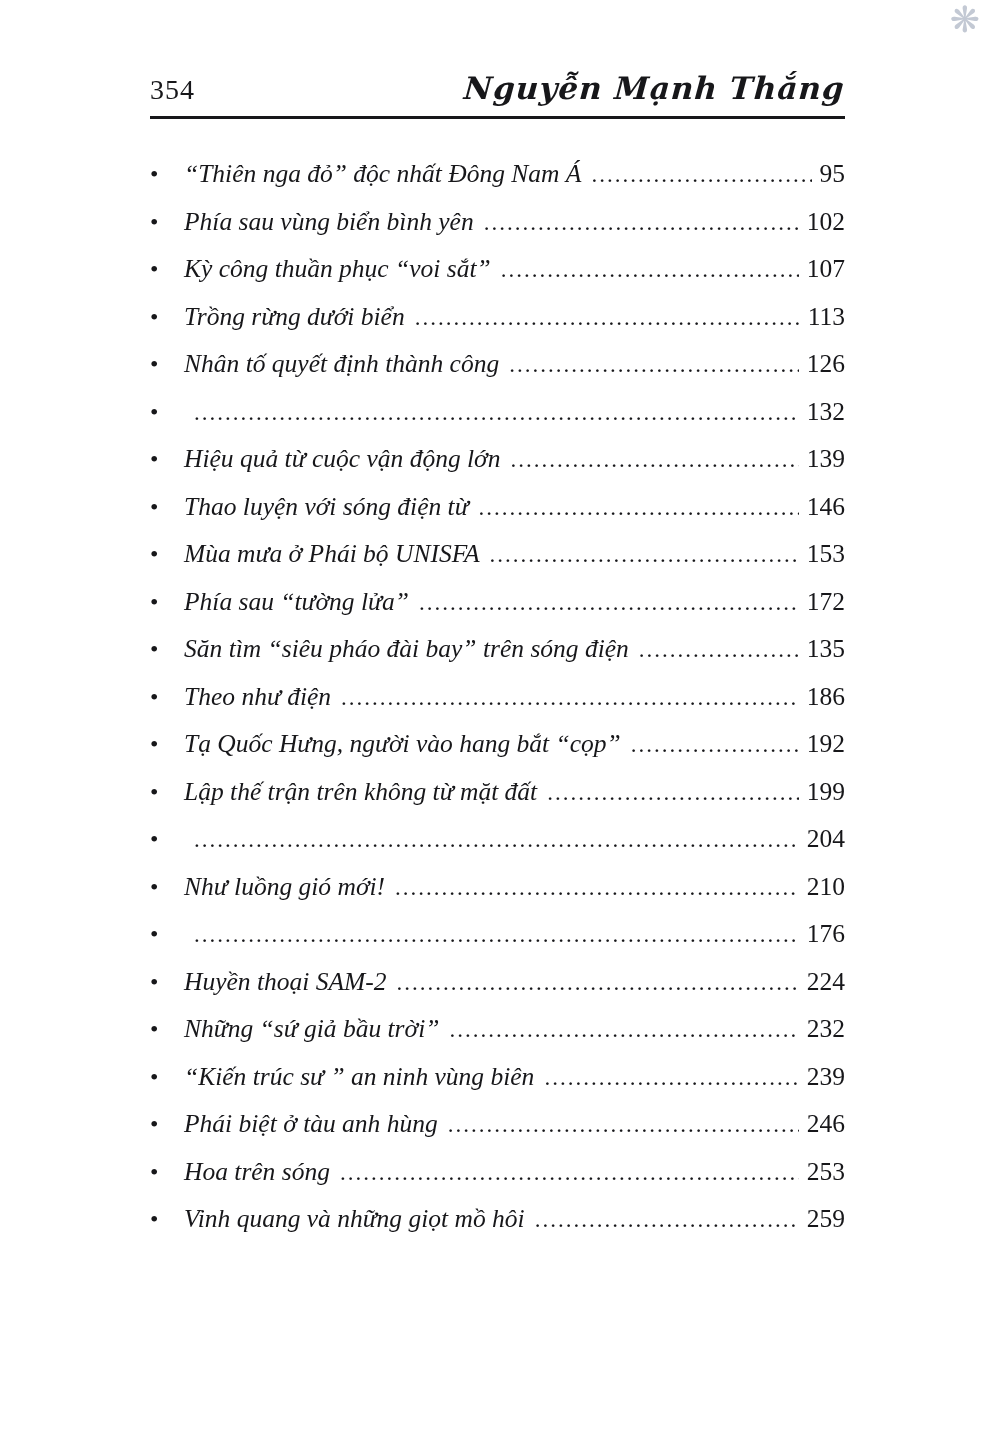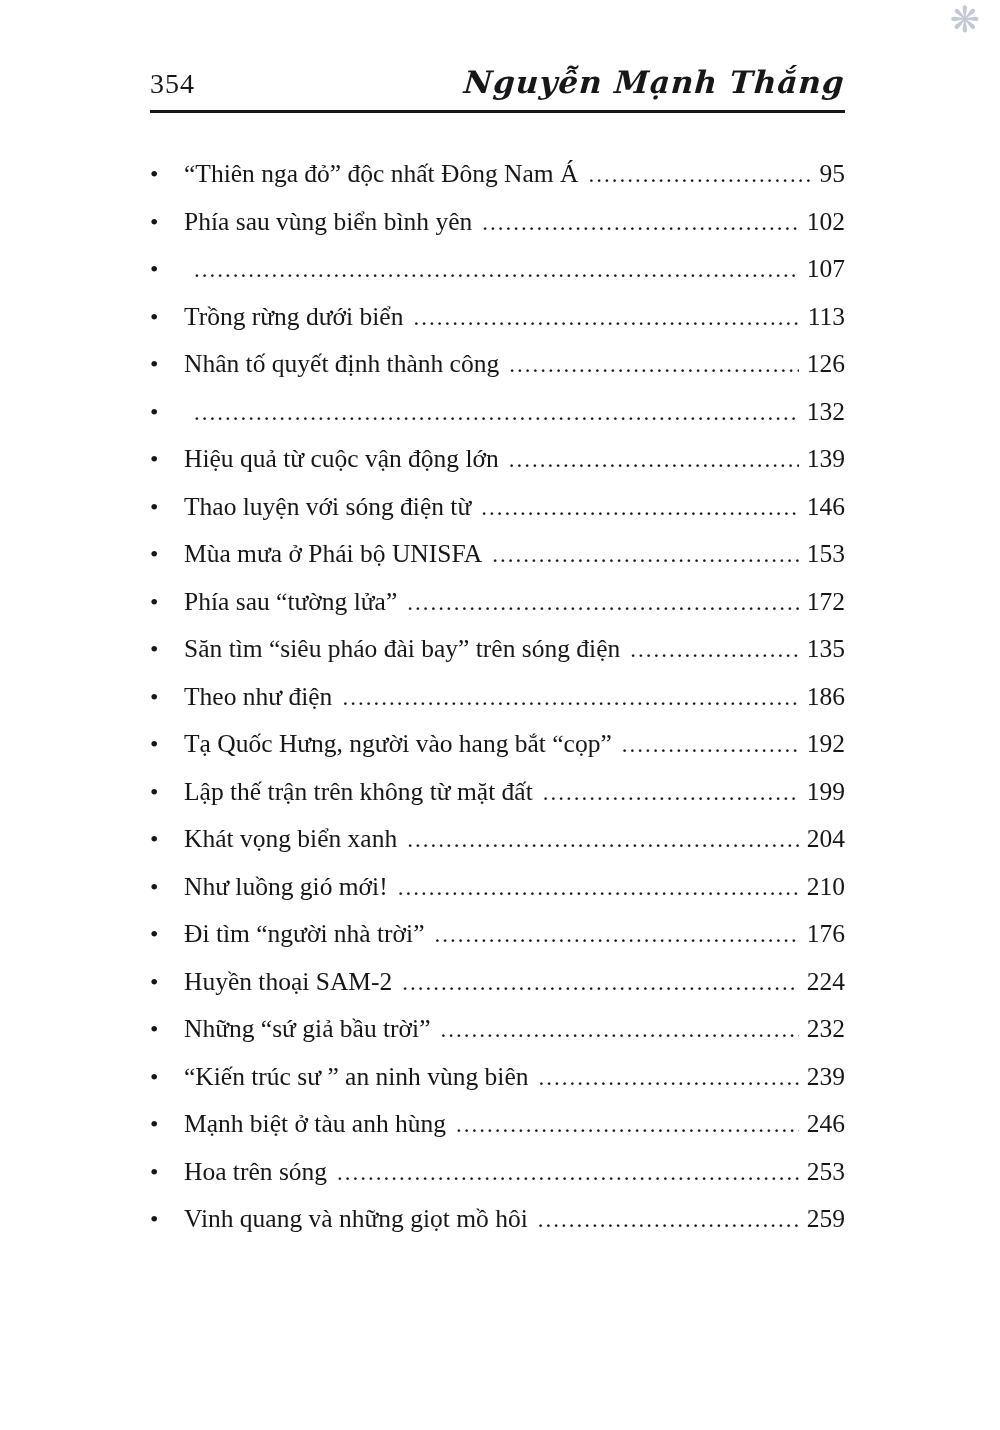--- a/index.html
+++ b/index.html
@@ -19,21 +19,21 @@
   .corner-decor {
     position: absolute;
     top: 2px;
     right: 20px;
     font-size: 36px;
     color: #c3c9d4;
     line-height: 1;
   }
   .page-header {
     position: absolute;
-    top: 64px;
+    top: 70px;
     left: 150px;
     right: 155px;
     display: flex;
     justify-content: space-between;
     align-items: baseline;
     padding-bottom: 10px;
     border-bottom: 3px solid #17171a;
   }
   .folio {
     font-size: 28px;
@@ -63,20 +63,21 @@
     font-size: 25.5px;
     white-space: nowrap;
   }
   .bullet {
     flex: 0 0 34px;
     width: 34px;
     font-size: 24px;
   }
   .toc-title {
     white-space: nowrap;
+    font-style: italic;
   }
   .toc-dots {
     flex: 1;
     overflow: hidden;
     white-space: nowrap;
     margin: 0 8px 0 10px;
     font-size: 23px;
     letter-spacing: 2px;
     color: #17171a;
   }
@@ -107,20 +108,21 @@
         <span class="toc-page">95</span>
       </div>
       <div class="toc-entry">
         <span class="bullet">•</span>
         <span class="toc-title">Phía sau vùng biển bình yên</span>
         <span class="toc-dots"></span>
         <span class="toc-page">102</span>
       </div>
       <div class="toc-entry">
         <span class="bullet">•</span>
+        <span class="toc-title">Kỳ công thuần phục “voi sắt”</span>
         <span class="toc-dots"></span>
         <span class="toc-page">107</span>
       </div>
       <div class="toc-entry">
         <span class="bullet">•</span>
         <span class="toc-title">Trồng rừng dưới biển</span>
         <span class="toc-dots"></span>
         <span class="toc-page">113</span>
       </div>
       <div class="toc-entry">
@@ -177,33 +179,31 @@
         <span class="toc-page">192</span>
       </div>
       <div class="toc-entry">
         <span class="bullet">•</span>
         <span class="toc-title">Lập thế trận trên không từ mặt đất</span>
         <span class="toc-dots"></span>
         <span class="toc-page">199</span>
       </div>
       <div class="toc-entry">
         <span class="bullet">•</span>
-        <span class="toc-title">Khát vọng biển xanh</span>
         <span class="toc-dots"></span>
         <span class="toc-page">204</span>
       </div>
       <div class="toc-entry">
         <span class="bullet">•</span>
         <span class="toc-title">Như luồng gió mới!</span>
         <span class="toc-dots"></span>
         <span class="toc-page">210</span>
       </div>
       <div class="toc-entry">
         <span class="bullet">•</span>
-        <span class="toc-title">Đi tìm “người nhà trời”</span>
         <span class="toc-dots"></span>
         <span class="toc-page">176</span>
       </div>
       <div class="toc-entry">
         <span class="bullet">•</span>
         <span class="toc-title">Huyền thoại SAM-2</span>
         <span class="toc-dots"></span>
         <span class="toc-page">224</span>
       </div>
       <div class="toc-entry">
@@ -213,21 +213,21 @@
         <span class="toc-page">232</span>
       </div>
       <div class="toc-entry">
         <span class="bullet">•</span>
         <span class="toc-title">“Kiến trúc sư ” an ninh vùng biên</span>
         <span class="toc-dots"></span>
         <span class="toc-page">239</span>
       </div>
       <div class="toc-entry">
         <span class="bullet">•</span>
-        <span class="toc-title">Mạnh biệt ở tàu anh hùng</span>
+        <span class="toc-title">Phái biệt ở tàu anh hùng</span>
         <span class="toc-dots"></span>
         <span class="toc-page">246</span>
       </div>
       <div class="toc-entry">
         <span class="bullet">•</span>
         <span class="toc-title">Hoa trên sóng</span>
         <span class="toc-dots"></span>
         <span class="toc-page">253</span>
       </div>
       <div class="toc-entry">

